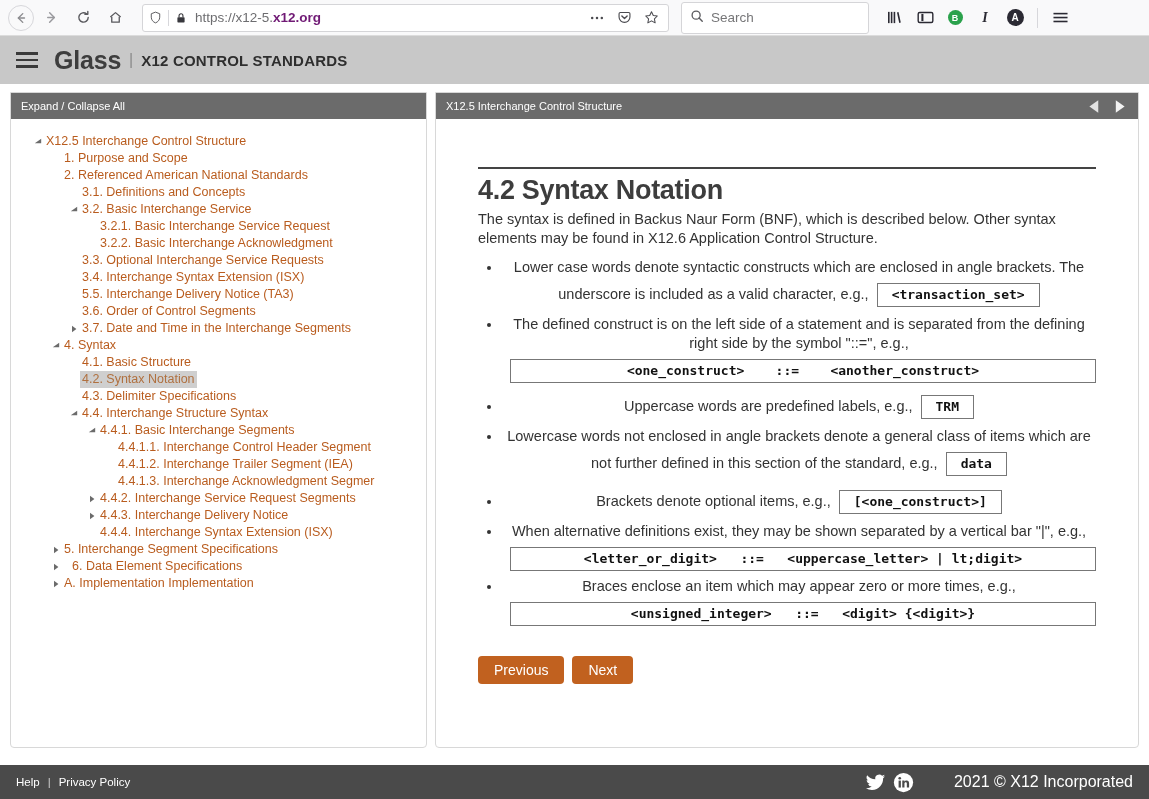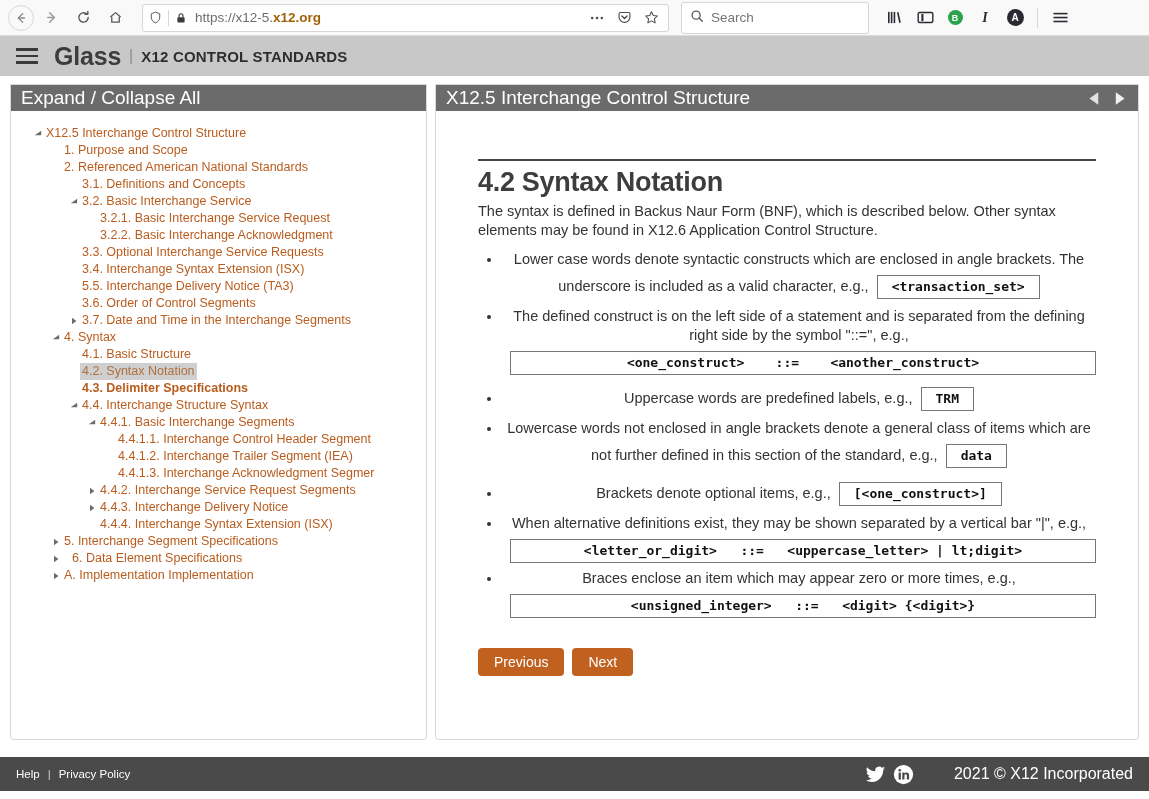--- a/index.html
+++ b/index.html
@@ -52,21 +52,21 @@
   .urlbar .vdiv { width:1px; height:16px; background:#d7d7db; }
   .urlbar .lock { color: #38383d; display:flex; }
   .url-text {
     flex: 1;
     font-size: 13.5px;
     color: #6d6d70;
     white-space: nowrap;
     overflow: hidden;
     padding-left: 2px;
   }
-  .url-text b { color: #a16207; font-weight: 700; }
+  .url-text b { color: #701a75; font-weight: 700; }
   .urlbar .ico { color:#4a4a4f; display:flex; padding:0 3px; }
   .searchbar {
     flex: 0 0 188px;
     height: 32px;
     margin-left: 10px;
     background: #ffffff;
     border: 1px solid #d5d5d8;
     border-radius: 3px;
     display: flex;
     align-items: center;
@@ -92,21 +92,21 @@
   }
   .badge-plus {
     width: 15px; height: 15px; border-radius: 50%;
     background: #2ba24c; color:#fff;
     font-size: 9px; font-weight:700;
     display:flex; align-items:center; justify-content:center;
   }
 
   
   .site-header {
-    height: 40px;
+    height: 48px;
     background: #c8c8c8;
     display: flex;
     align-items: center;
     padding: 0 0 0 12px;
     gap: 12px;
   }
   .hamburger { display:flex; flex-direction:column; gap:4px; padding: 4px 4px; }
   .hamburger span { display:block; width:22px; height:2.5px; background:#3a3a3a; }
   .brand {
     font-size: 25px; font-weight: 700; color: #3d3d3d; letter-spacing: -0.2px;
@@ -136,21 +136,21 @@
   .panel-left { flex: 0 0 417px; }
   .panel-right { flex: 1; }
   .panel-head {
     background: #6b6b6b;
     color: #ffffff;
     height: 26px;
     display: flex;
     align-items: center;
     justify-content: space-between;
     padding: 0 6px 0 10px;
-    font-size: 19px;
+    font-size: 11px;
     flex: 0 0 auto;
   }
   .panel-head-arrows { display:flex; gap: 8px; align-items:center; padding-right: 4px; }
   .arrow-btn { display:flex; }
 
   
   .tree {
     padding: 14px 6px 6px 6px;
     overflow: auto;
     flex: 1;
@@ -446,21 +446,21 @@
           <span class="label">4. Syntax</span>
         </div>
         <div class="tree-item" style="padding-left: 50px;">
           <span class="tw none"></span>
           <span class="label">4.1. Basic Structure</span>
         </div>
         <div class="tree-item selected" style="padding-left: 50px;">
           <span class="tw none"></span>
           <span class="label">4.2. Syntax Notation</span>
         </div>
-        <div class="tree-item" style="padding-left: 50px; font-weight: bold;">
+        <div class="tree-item" style="padding-left: 50px;">
           <span class="tw none"></span>
           <span class="label">4.3. Delimiter Specifications</span>
         </div>
         <div class="tree-item" style="padding-left: 50px;">
           <span class="tw">
             <svg width="8" height="8" viewBox="0 0 10 10">
               <path d="M1 6.5 L9 6.5 L9 1 Z" fill="#6b6b6b"></path>
             </svg>
           </span>
           <span class="label">4.4. Interchange Structure Syntax</span>

